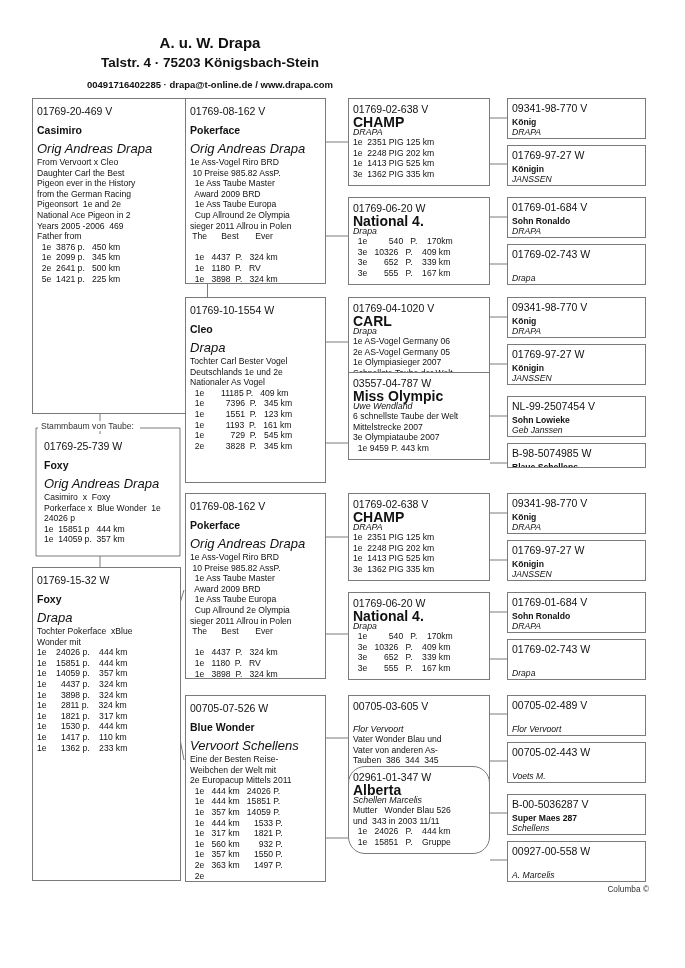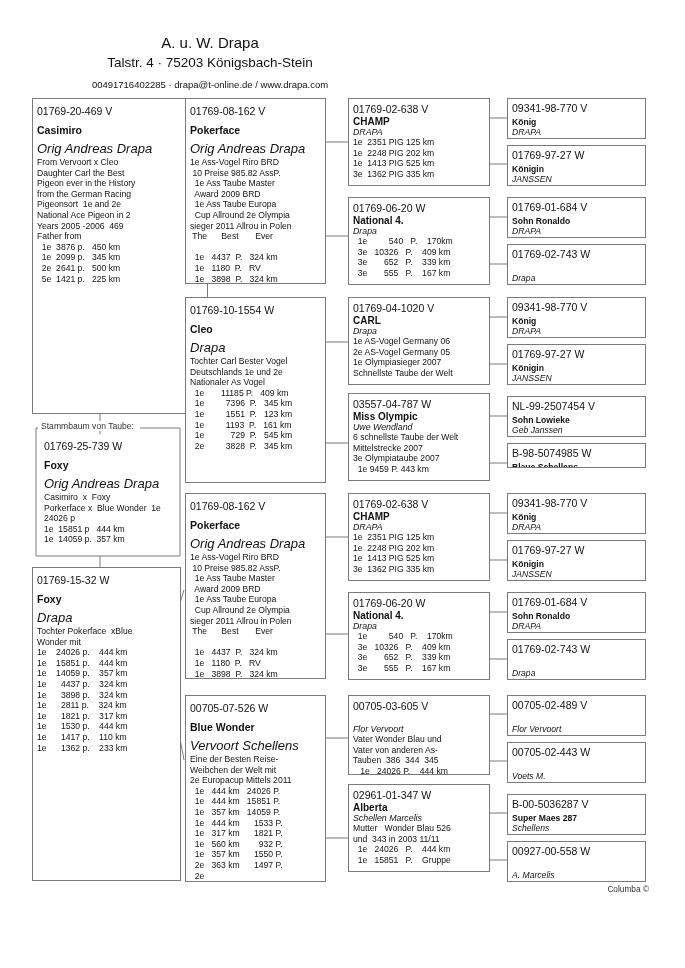--- a/index.html
+++ b/index.html
@@ -1,32 +1,32 @@
 <!DOCTYPE html>
 <html><head>
 <meta charset="utf-8">
 <style>
   html, body { margin:0; padding:0; background:#ffffff; }
   body { width:685px; height:968px; position:relative; overflow:hidden;
          font-family:"Liberation Sans", sans-serif; color:#111; }
-  .hdr { position:absolute; left:0; width:420px; text-align:center; font-weight:normal; }
+  .hdr { position:absolute; left:0; width:420px; text-align:center; font-weight:bold; }
   .hdr1 { top:34px; font-size:15px; }
   .hdr2 { top:55px; font-size:13.5px; }
   .hdr3 { top:79px; font-size:9.5px; }
   .box { position:absolute; border:1px solid #7a7a7a; background:#fff; box-sizing:border-box;
          padding:3px 4px; font-size:8.6px; line-height:10.6px; overflow:hidden; }
   .box .ring { font-size:10.5px; line-height:13px; display:block; }
   .box .name { font-weight:bold; display:block; }
   .box .breeder { font-style:italic; display:block; }
   .box .line { display:block; white-space:pre; }
   .big .ring { font-size:10.5px; line-height:14px; margin:2px 0 5px; }
   .big .name { font-size:10.5px; line-height:14px; margin-bottom:5px; }
   .big .breeder { font-size:13px; line-height:13px; margin-bottom:2px; }
   .g3 .ring { margin:1px 0 1px; }
-  .g3 .name { font-size:10px; line-height:10px; }
+  .g3 .name { font-size:14px; line-height:10px; }
   .g3 .breeder { font-size:8.8px; line-height:10px; }
   .g4 .ring { margin:0 0 2px; }
   .g4 .name { font-size:8.6px; line-height:10px; }
   .g4 .breeder { font-size:8.6px; line-height:10px; }
   .g4 .spacer { display:block; height:10px; }
   .frame-label { position:absolute; left:38px; top:421px; font-size:8.6px; background:#fff; padding:0 3px; color:#333; }
   .footer { position:absolute; right:36px; top:884px; font-size:8.3px; color:#333; }
   svg.lines { position:absolute; left:0; top:0; }
 </style>
 </head>
@@ -230,21 +230,21 @@
       <span class="ring">01769-04-1020 V</span>
       <span class="name">CARL</span>
       <span class="breeder">Drapa</span>
       <div>
         <span class="line">1e AS-Vogel Germany 06</span>
         <span class="line">2e AS-Vogel Germany 05</span>
         <span class="line">1e Olympiasieger 2007</span>
         <span class="line">Schnellste Taube der Welt</span>
       </div>
     </div>
-    <div class="box g3" style="left: 348px; top: 393px; width: 142px; height: 88px;">
+    <div class="box g3" style="left: 348px; top: 372px; width: 142px; height: 88px;">
       <span class="ring">03557-04-787 W</span>
       <span class="name">Miss Olympic</span>
       <span class="breeder">Uwe Wendland</span>
       <div>
         <span class="line">6 schnellste Taube der Welt</span>
         <span class="line">Mittelstrecke 2007</span>
         <span class="line">3e Olympiataube 2007</span>
         <span class="line">  1e 9459 P. 443 km</span>
       </div>
     </div>
@@ -263,32 +263,32 @@
       <span class="ring">01769-06-20 W</span>
       <span class="name">National  4.</span>
       <span class="breeder">Drapa</span>
       <div>
         <span class="line">  1e         540   P.    170km</span>
         <span class="line">  3e   10326   P.    409 km</span>
         <span class="line">  3e       652   P.    339 km</span>
         <span class="line">  3e       555   P.    167 km</span>
       </div>
     </div>
-    <div class="box g3" style="left: 348px; top: 695px; width: 142px; height: 80px;">
+    <div class="box g3" style="left: 348px; top: 695px; width: 142px; height: 90px;">
       <span class="ring">00705-03-605 V</span>
       <span class="name" style="height: 10px;">&nbsp;</span>
       <span class="breeder">Flor Vervoort</span>
       <div>
         <span class="line">Vater Wonder Blau und</span>
         <span class="line">Vater von anderen As-</span>
         <span class="line">Tauben  386  344  345</span>
         <span class="line">   1e   24026 P.    444 km</span>
       </div>
     </div>
-    <div class="box g3" style="left: 348px; top: 784px; width: 142px; height: 88px;">
+    <div class="box g3" style="left: 348px; top: 766px; width: 142px; height: 88px; border-radius: 17px;">
       <span class="ring">02961-01-347 W</span>
       <span class="name">Alberta</span>
       <span class="breeder">Schellen Marcelis</span>
       <div>
         <span class="line">Mutter   Wonder Blau 526</span>
         <span class="line">und  343 in 2003 11/11</span>
         <span class="line">  1e   24026   P.    444 km</span>
         <span class="line">  1e   15851   P.    Gruppe</span>
       </div>
     </div>

